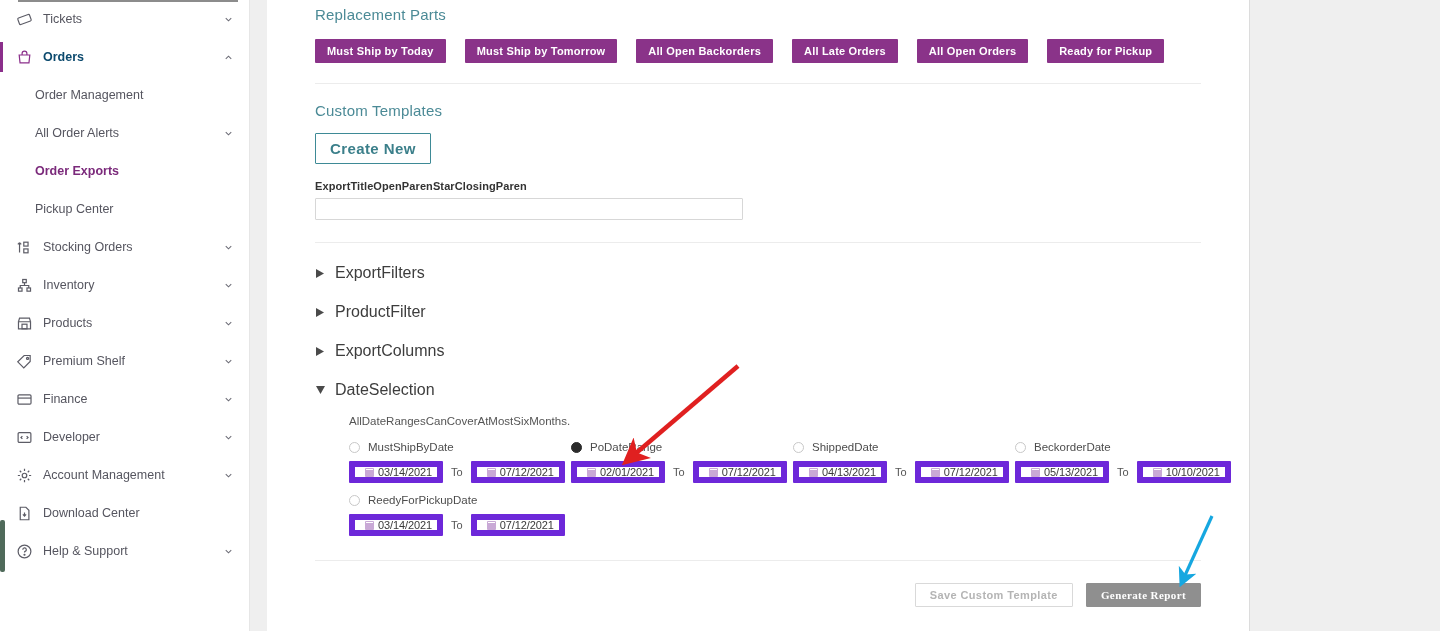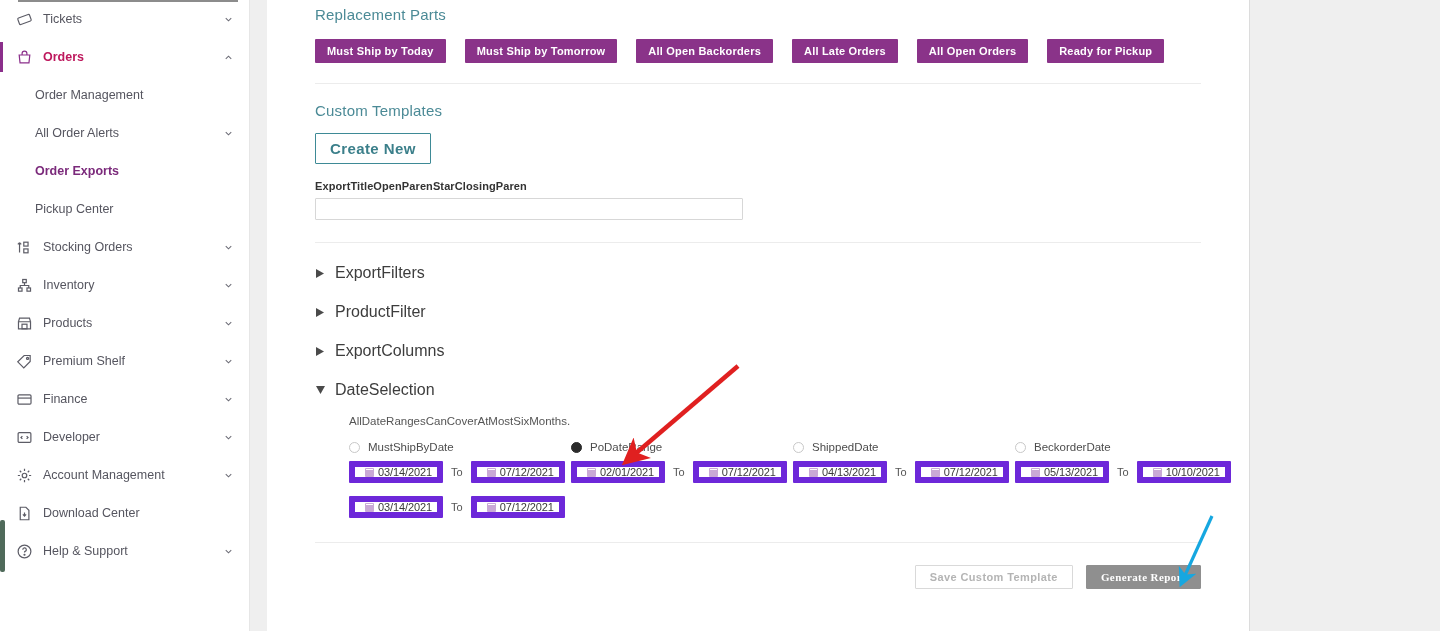--- a/index.html
+++ b/index.html
@@ -43,21 +43,21 @@
     font-size: 12.5px;
     color: #55555f;
     flex: 1 1 auto;
     white-space: nowrap;
   }
   .nav-item .chev {
     width: 14px; height: 14px; flex: 0 0 14px;
     color: #6b6b75;
     display: flex; align-items: center; justify-content: center;
   }
-  .nav-item.active > .lbl { color: #be185d; font-weight: 600; }
+  .nav-item.active > .lbl { color: #0c4a6e; font-weight: 600; }
   .nav-item.active > .ico { color: #8B2F8B; }
   .nav-item.active::before {
     content: ""; position: absolute; left: 0; top: 4px; bottom: 4px;
     width: 3px; background: #8B2F8B;
   }
   .sub-item {
     display: flex; align-items: center;
     height: 38px;
     padding-left: 35px; padding-right: 14px;
     cursor: pointer;
@@ -571,20 +571,24 @@
               </span>
               <span class="to-lbl">To</span>
               <span class="date-box">
                 <span class="cal"></span>
                 <span class="date-val">10/10/2021</span>
               </span>
             </div>
           </div>
 
           <div class="ds-cell">
+            <div class="radio-line">
+              <span class="radio"></span>
+              <span class="radio-lbl">ReedyForPickupDate</span>
+            </div>
             <div class="date-row">
               <span class="date-box">
                 <span class="cal"></span>
                 <span class="date-val">03/14/2021</span>
               </span>
               <span class="to-lbl">To</span>
               <span class="date-box">
                 <span class="cal"></span>
                 <span class="date-val">07/12/2021</span>
               </span>

